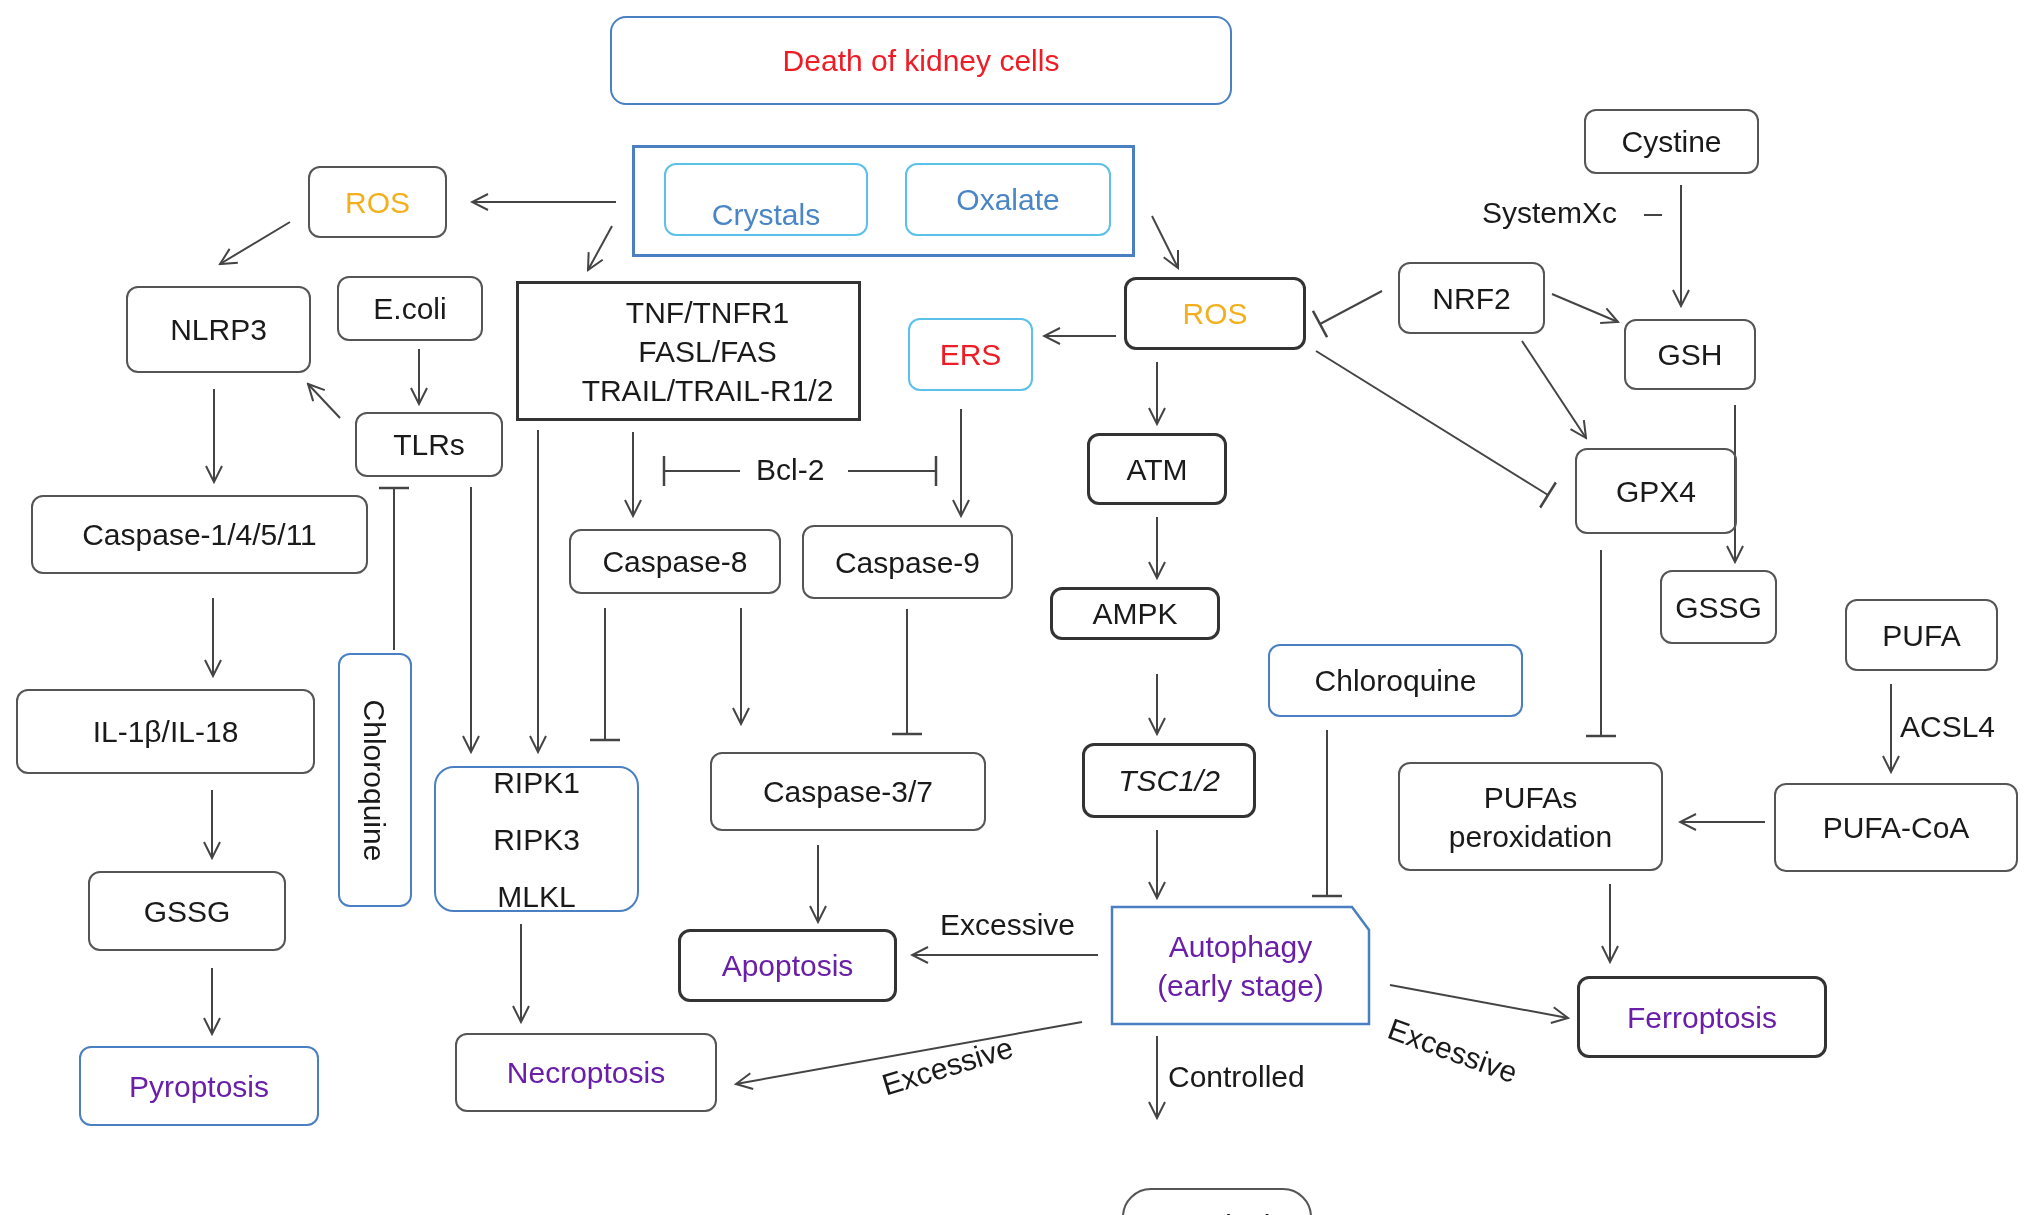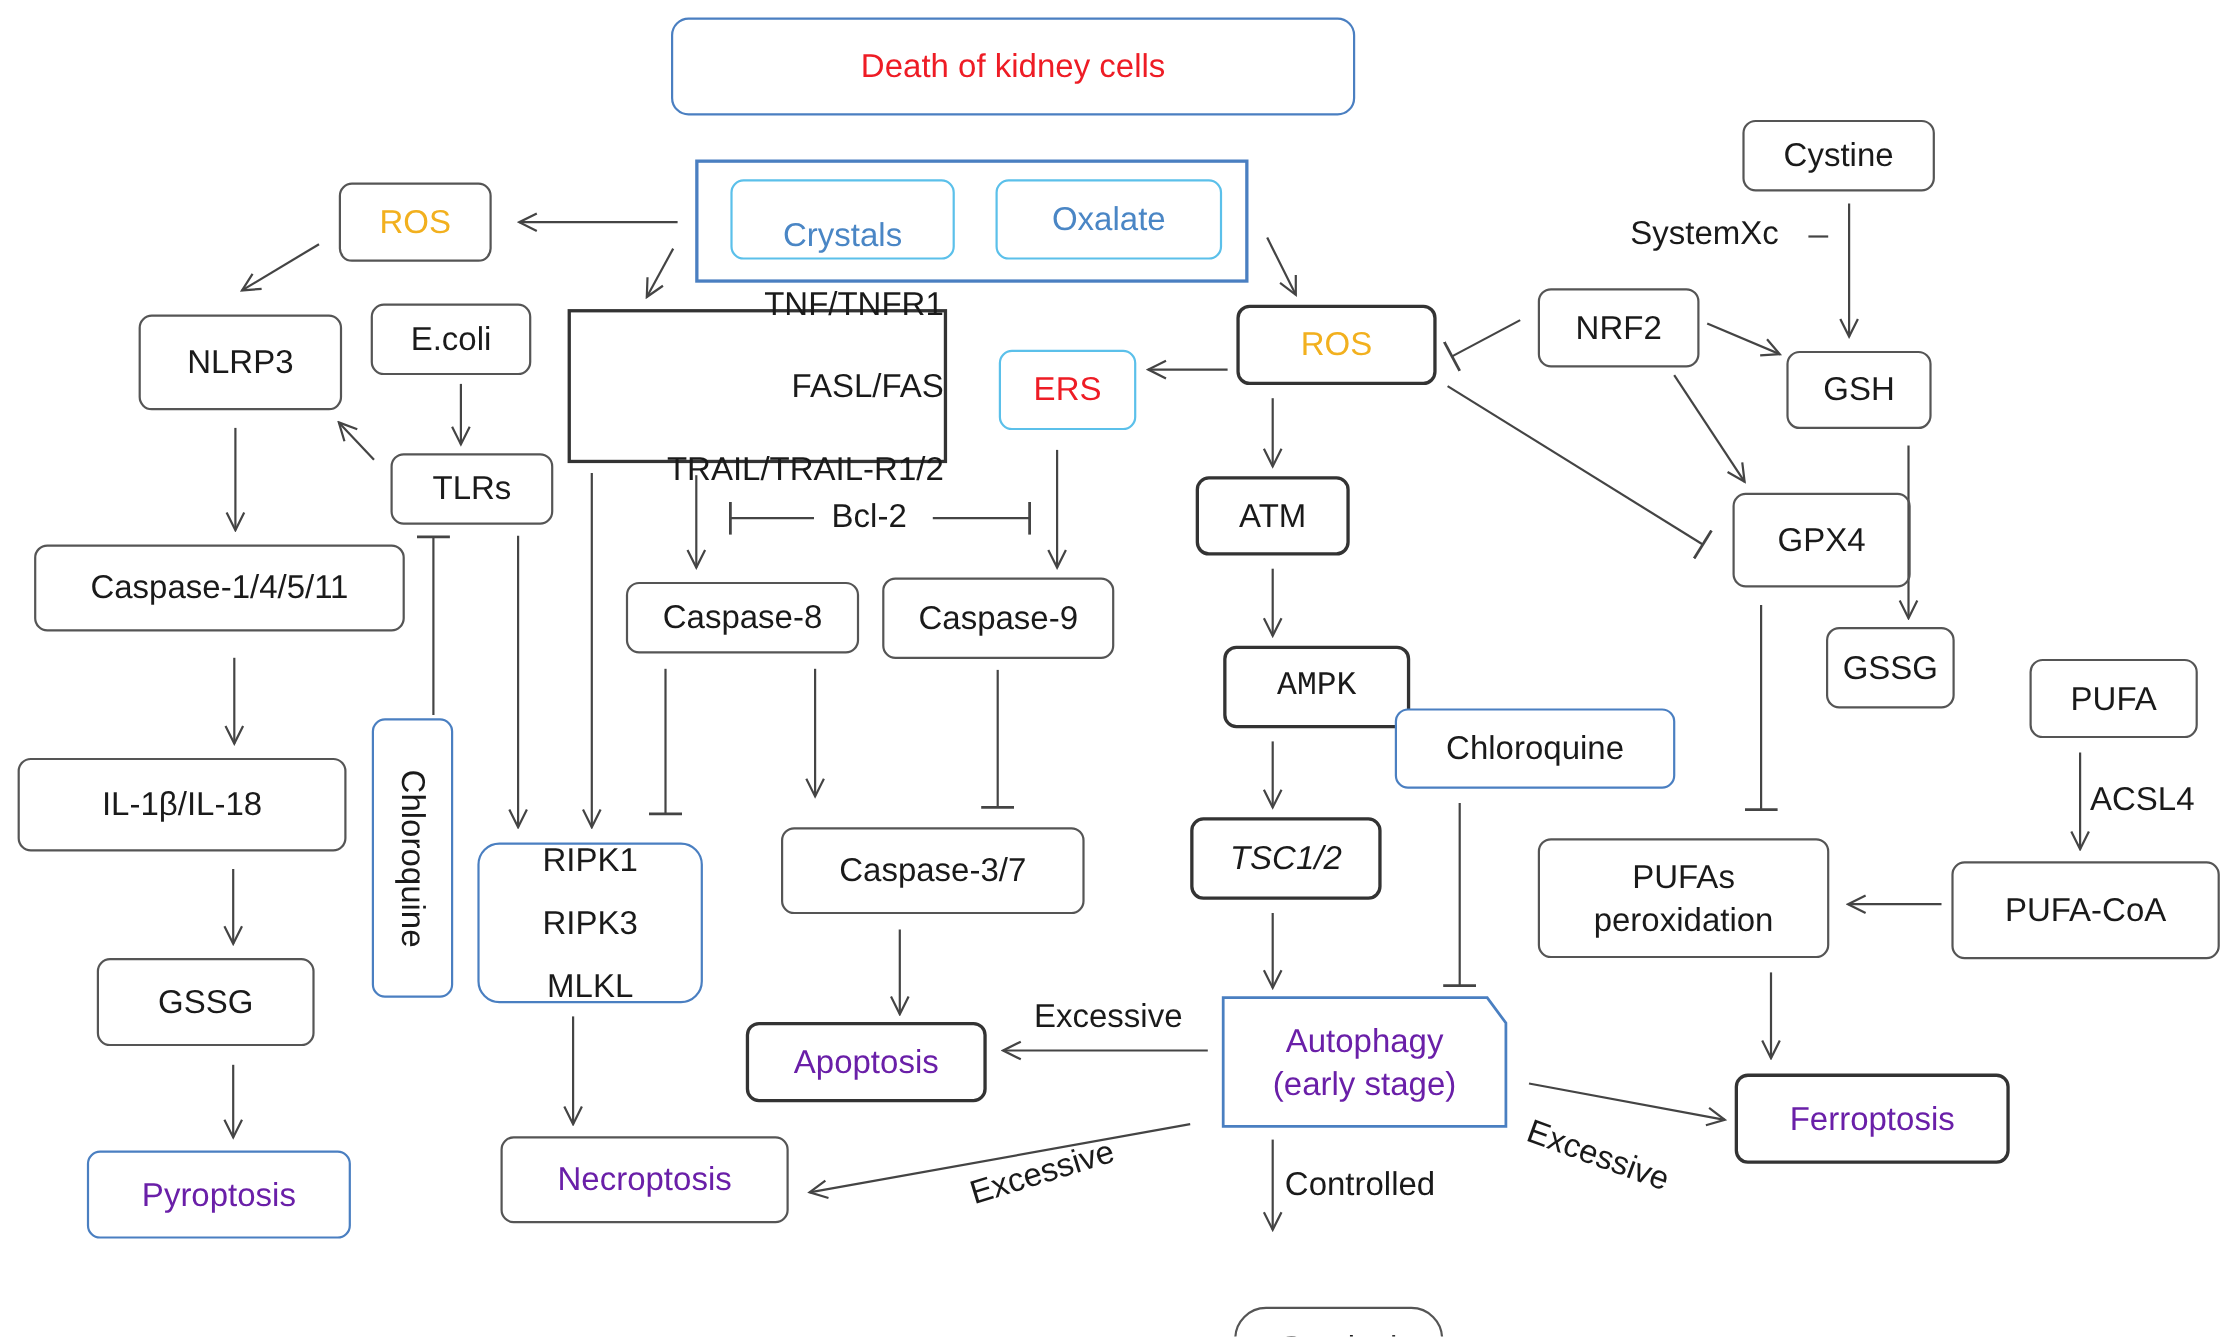--- a/index.html
+++ b/index.html
@@ -12,21 +12,21 @@
           font-size: 30px; color: #1a1a1a; line-height: 1.3; }
   .node.dark { border: 3px solid #333; }
   .node.blue { border: 2.5px solid #4a7fc1; }
   .node.cyan { border: 2.5px solid #5bc0ea; }
   .node.square { border-radius: 0; border: 3px solid #333; }
   .node.outer { border-radius: 0; border: 3px solid #4a7fc1; background: transparent; }
   .red { color: #ee1c25; }
   .yellow { color: #f2b01e; }
   .lblue { color: #4a86c5; }
   .purple { color: #6a1fa8; }
-  .left-text { align-items: flex-end; padding-left: 38px; gap: 36px; }
+  .left-text { align-items: center; padding-left: 38px; }
   .vert span { transform: rotate(90deg); white-space: nowrap; display: block; }
   .label { position: absolute; font-size: 30px; color: #1a1a1a; white-space: nowrap; }
   .autophagy { border: none; background: transparent; }
 </style>
 </head>
 <body>
 
 <svg id="edges" xmlns="http://www.w3.org/2000/svg">
   <defs>
     <marker id="arr" viewBox="0 0 20 20" refX="18" refY="10" markerWidth="20" markerHeight="20" markerUnits="userSpaceOnUse" orient="auto">
@@ -195,21 +195,21 @@
 <div class="node" style="left:455px;top:1033px;width:262px;height:79px;">
   <span class="purple">Necroptosis</span>
 </div>
 
 <div class="node dark" style="left:1124px;top:277px;width:182px;height:73px;">
   <span class="yellow">ROS</span>
 </div>
 <div class="node dark" style="left:1087px;top:433px;width:140px;height:72px;">
   <span>ATM</span>
 </div>
-<div class="node dark" style="left:1112px;top:587px;width:170px;height:75px;font-family:Liberation Mono, monospace;">
+<div class="node dark" style="left:1050px;top:587px;width:170px;height:53px;">
   <span>AMPK</span>
 </div>
 <div class="node dark" style="left:1082px;top:743px;width:174px;height:75px;font-style:italic;">
   <span>TSC1/2</span>
 </div>
 <div class="node blue" style="left:1268px;top:644px;width:255px;height:73px;">
   <span>Chloroquine</span>
 </div>
 <div class="node autophagy" style="left:1112px;top:907px;width:257px;height:117px;">
   <span class="purple">Autophagy</span>

